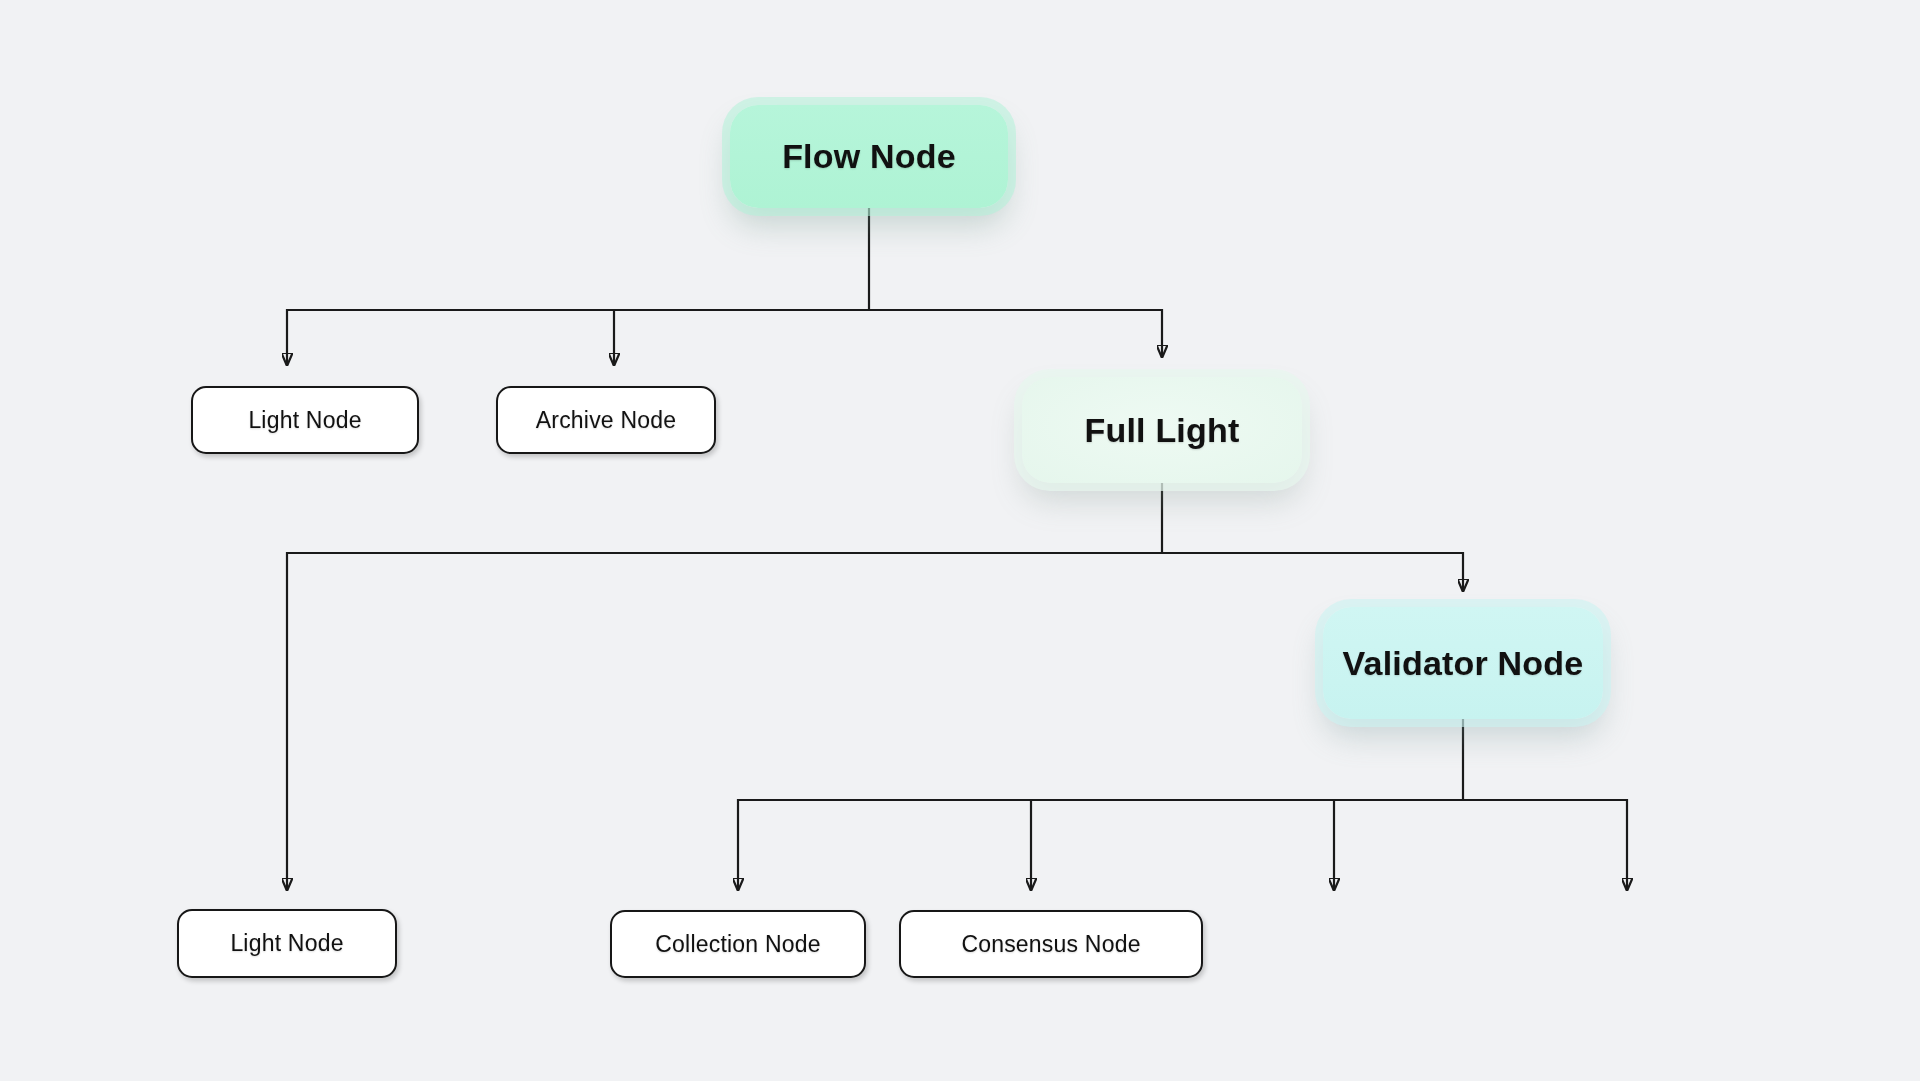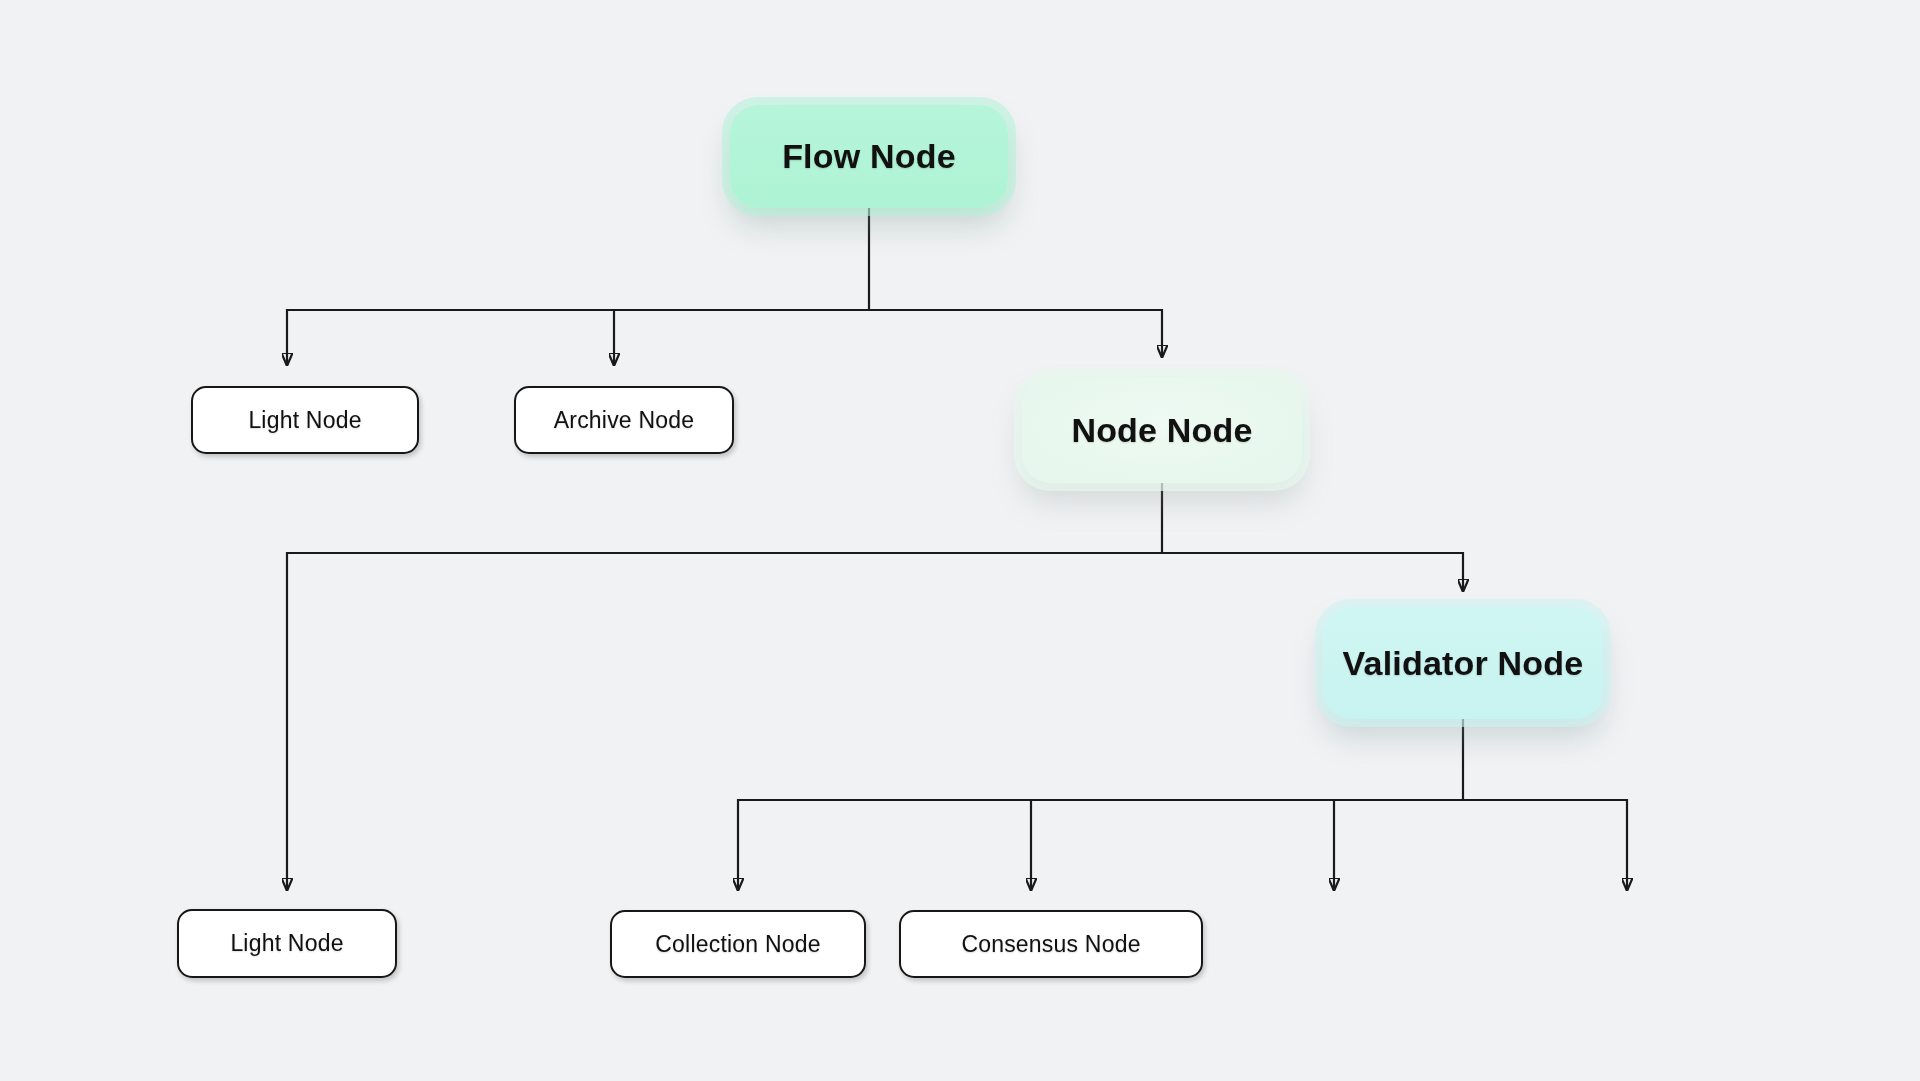--- a/index.html
+++ b/index.html
@@ -103,26 +103,26 @@
   </svg>
 
   <div class="node primary flow-node" style="left:730px; top:105px; width:278px; height:103px;">
     <span>Flow Node</span>
   </div>
 
   <div class="node plain" style="left:191px; top:386px; width:228px; height:68px;">
     <span>Light Node</span>
   </div>
 
-  <div class="node plain" style="left:514px; top:386px; width:220px; height:68px;">
+  <div class="node plain" style="left:496px; top:386px; width:220px; height:68px;">
     <span>Archive Node</span>
   </div>
 
   <div class="node primary full-node" style="left:1022px; top:377px; width:280px; height:106px;">
-    <span>Node Node</span>
+    <span>Full Light</span>
   </div>
 
   <div class="node primary validator-node" style="left:1323px; top:607px; width:280px; height:112px;">
     <span>Validator Node</span>
   </div>
 
   <div class="node plain" style="left:177px; top:909px; width:220px; height:69px;">
     <span>Light Node</span>
   </div>
 

